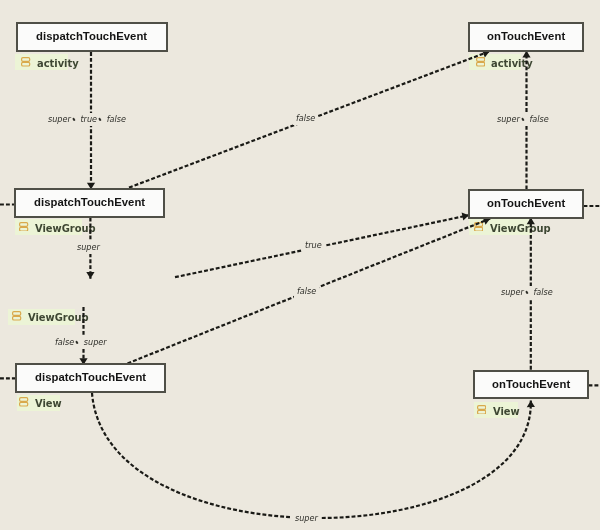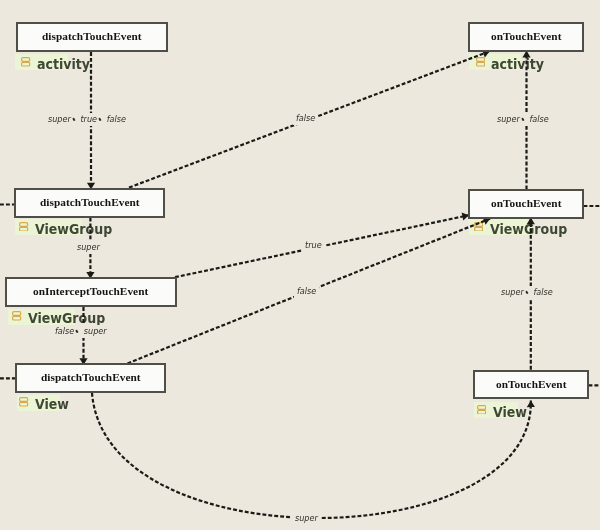--- a/index.html
+++ b/index.html
@@ -7,26 +7,26 @@
   body{width:600px;height:530px;overflow:hidden;background:#ece8de;
        font-family:"Liberation Serif",serif;}
   #canvas{position:relative;width:600px;height:530px;background:#ece8de;}
   .node-label,.chip-text,.edge-label{will-change:transform;}
   svg.edges{position:absolute;left:0;top:0;width:600px;height:530px;overflow:visible;z-index:3;}
   .node{z-index:4;}
   .chip{z-index:2;}
   .edge-label{z-index:5;}
   .node{position:absolute;box-sizing:border-box;background:#fbfbfa;
         border:2.5px solid #4f4f47;display:flex;align-items:center;justify-content:center;}
-  .node-label{font-family:Liberation Serif, serif;font-weight:700;color:#141414;
+  .node-label{font-family:Liberation Sans, sans-serif;font-weight:700;color:#141414;
               font-size:11.3px;letter-spacing:0.05px;line-height:1;}
   .chip{position:absolute;box-sizing:border-box;background:#ecf4d6;height:16px;}
   .chip-text{position:absolute;top:5.7px;
              font-family:"DejaVu Sans Condensed","DejaVu Sans",sans-serif;color:#3e4733;
-             font-size:14px;font-weight:700;line-height:8px;white-space:nowrap;}
+             font-size:11px;font-weight:700;line-height:8px;white-space:nowrap;}
   .chip-icon{position:absolute;top:2.9px;width:9.3px;height:9.6px;display:block;
              line-height:0;}
   .chip-icon svg{display:block;}
   .edge-label{position:absolute;font-family:"DejaVu Sans Condensed","DejaVu Sans",sans-serif;
               font-style:italic;color:#2f2f2a;white-space:nowrap;font-size:9px;
               font-weight:400;line-height:11px;background:#ece8de;padding:1px 3px;}
   .idc{display:inline-block;width:9.6px;height:1px;position:relative;vertical-align:baseline;}
   .idc::before{content:"";position:absolute;left:1.8px;top:-2.6px;width:1.5px;height:3.4px;
                background:#2f2f2a;transform:rotate(-32deg);border-radius:0.5px;}
 </style>
@@ -99,23 +99,20 @@
     </div>
     <div class="chip" style="left: 469px; top: 219px; width: 63px;">
       <span class="chip-icon" style="left:4.7px">
         <svg viewBox="0 0 9.3 9.6" width="9.3" height="9.6">
           <rect x="0.6" y="0.6" width="8.1" height="3.7" rx="1.3" fill="none" stroke="#d9a94c" stroke-width="1.2"></rect>
           <rect x="0.6" y="5.3" width="8.1" height="3.7" rx="1.3" fill="none" stroke="#d9a94c" stroke-width="1.2"></rect>
         </svg>
       </span>
       <span class="chip-text" style="left: 20.7px;">ViewGroup</span>
     </div>
-    <div class="node" style="left: 5.2px; top: 277.1px; width: 171.5px; height: 30px;">
-      <span class="node-label">onInterceptTouchEvent</span>
-    </div>
     <div class="chip" style="left: 7.6px; top: 308.6px; width: 67.2px;">
       <span class="chip-icon" style="left:4.7px">
         <svg viewBox="0 0 9.3 9.6" width="9.3" height="9.6">
           <rect x="0.6" y="0.6" width="8.1" height="3.7" rx="1.3" fill="none" stroke="#d9a94c" stroke-width="1.2"></rect>
           <rect x="0.6" y="5.3" width="8.1" height="3.7" rx="1.3" fill="none" stroke="#d9a94c" stroke-width="1.2"></rect>
         </svg>
       </span>
       <span class="chip-text" style="left: 20.7px;">ViewGroup</span>
     </div>
     <div class="node" style="left: 14.8px; top: 363.2px; width: 151.2px; height: 29.6px;">
@@ -142,15 +139,15 @@
       </span>
       <span class="chip-text" style="left: 18.2px;">View</span>
     </div>
     <div class="edge-label" style="left: 45.2672px; top: 113px;"><span>super</span><span class="idc"></span><span>true</span><span class="idc"></span><span>false</span></div>
     <div class="edge-label" style="left: 293.161px; top: 112.4px;">false</div>
     <div class="edge-label" style="left: 494.127px; top: 112.9px;"><span>super</span><span class="idc"></span><span>false</span></div>
     <div class="edge-label" style="left: 74.4625px; top: 241.1px;">super</div>
     <div class="edge-label" style="left: 301.538px; top: 239.4px;">true</div>
     <div class="edge-label" style="left: 293.861px; top: 284.9px;">false</div>
     <div class="edge-label" style="left: 498.127px; top: 286.3px;"><span>super</span><span class="idc"></span><span>false</span></div>
-    <div class="edge-label" style="left: 51.9266px; top: 325px; text-align: right;"><span>false</span><span class="idc"></span><span>super</span></div>
+    <div class="edge-label" style="left: 51.9266px; top: 336px; text-align: right;"><span>false</span><span class="idc"></span><span>super</span></div>
     <div class="edge-label" style="left: 292.163px; top: 511.6px;">super</div>
   </div>
 
 </body></html>

